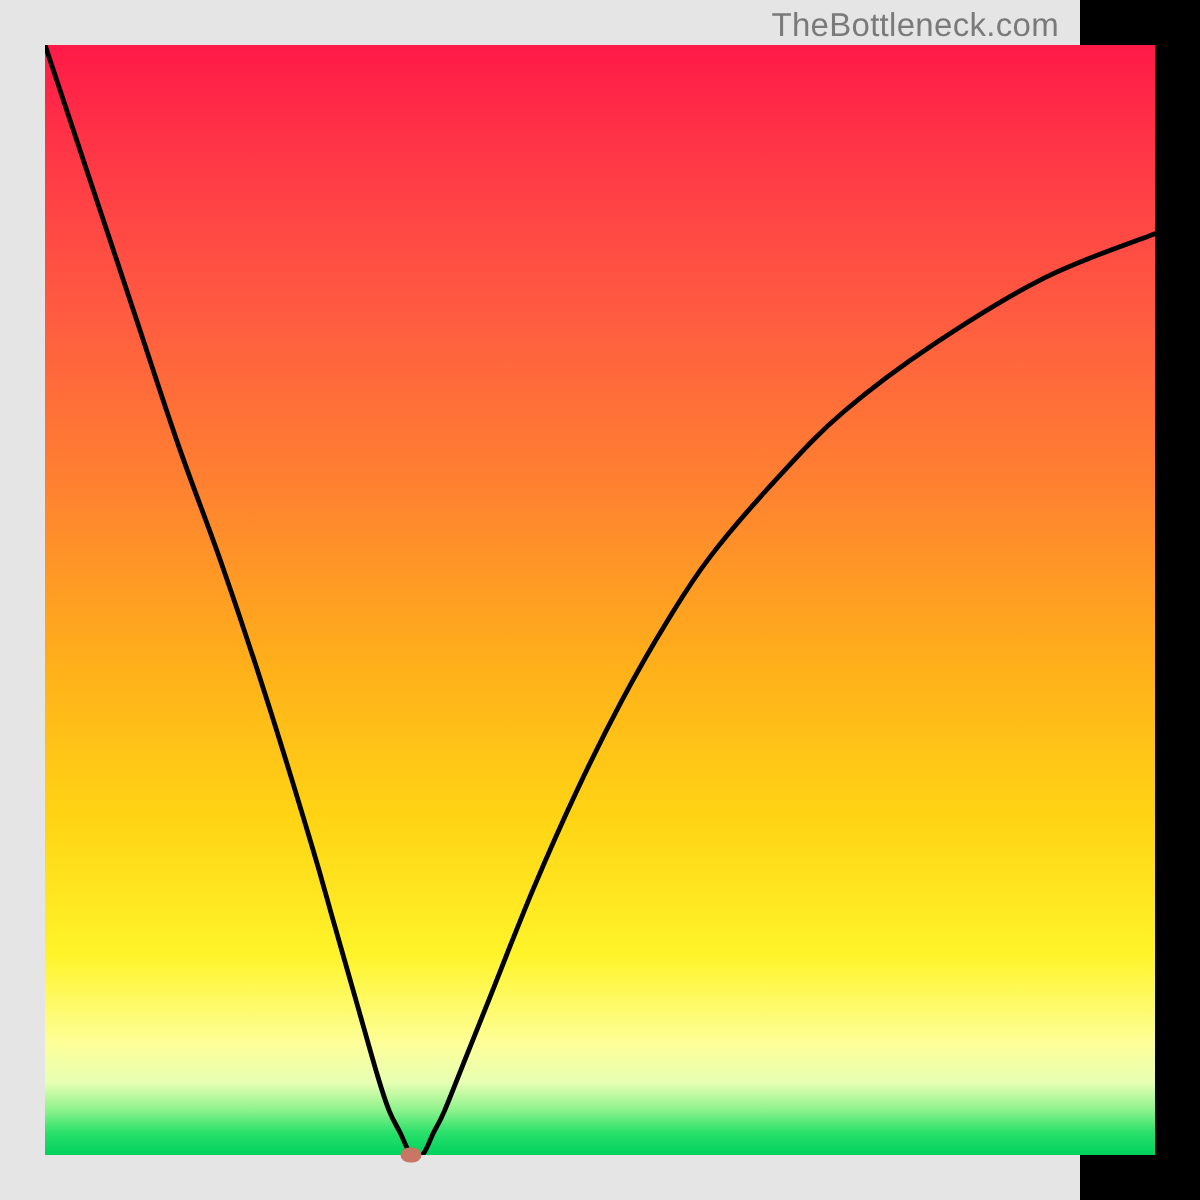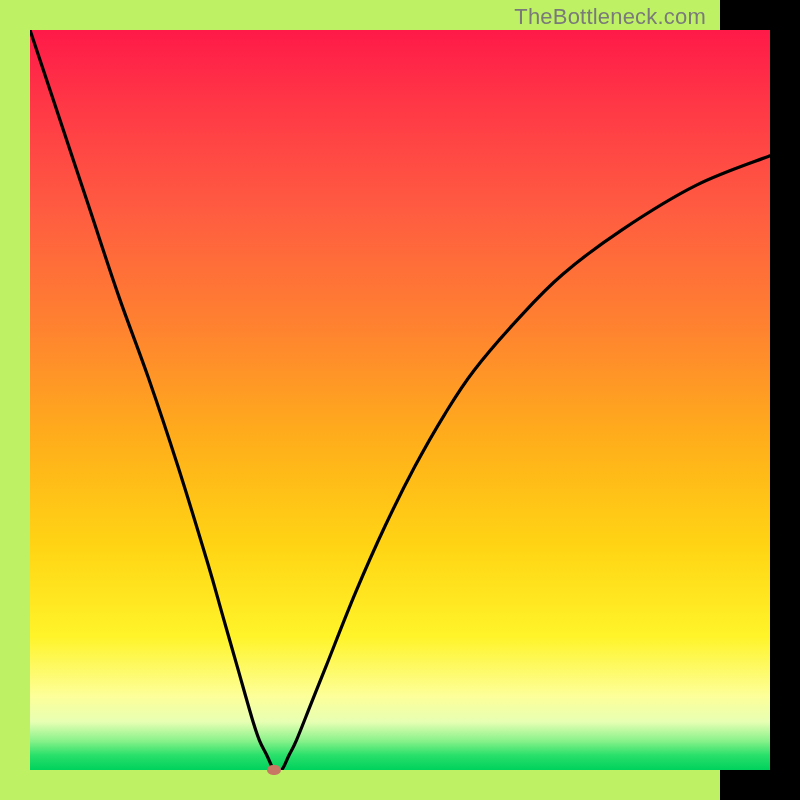--- a/index.html
+++ b/index.html
@@ -8,21 +8,21 @@
     width: 800px;
     height: 800px;
     background: #000;
     overflow: hidden;
     font-family: Arial, Helvetica, sans-serif;
   }
   .frame {
     position: relative;
     width: 720px;
     height: 800px;
-    background: #bef264;
+    background: #e5e5e5;
   }
   .plot {
     position: absolute;
     left: 30px;
     top: 30px;
     width: 740px;
     height: 740px;
     
     background: linear-gradient(
       to bottom,

